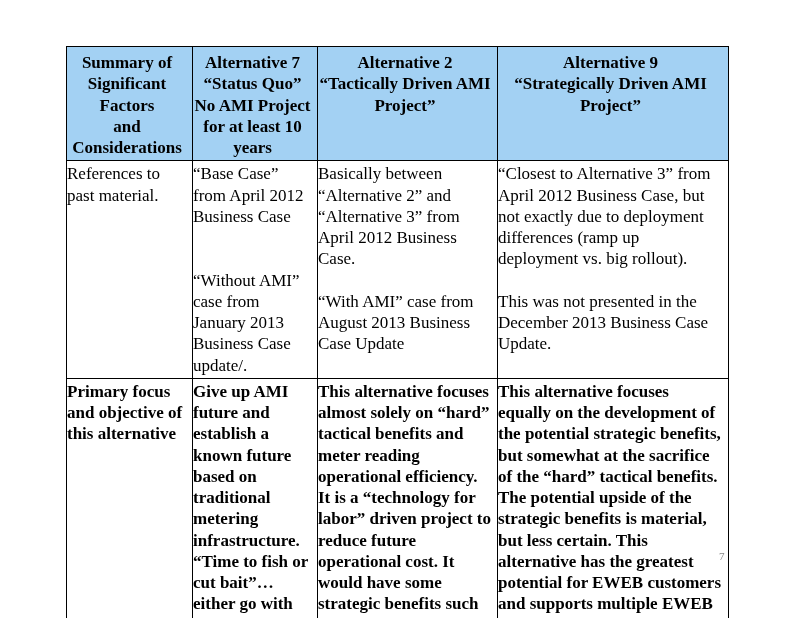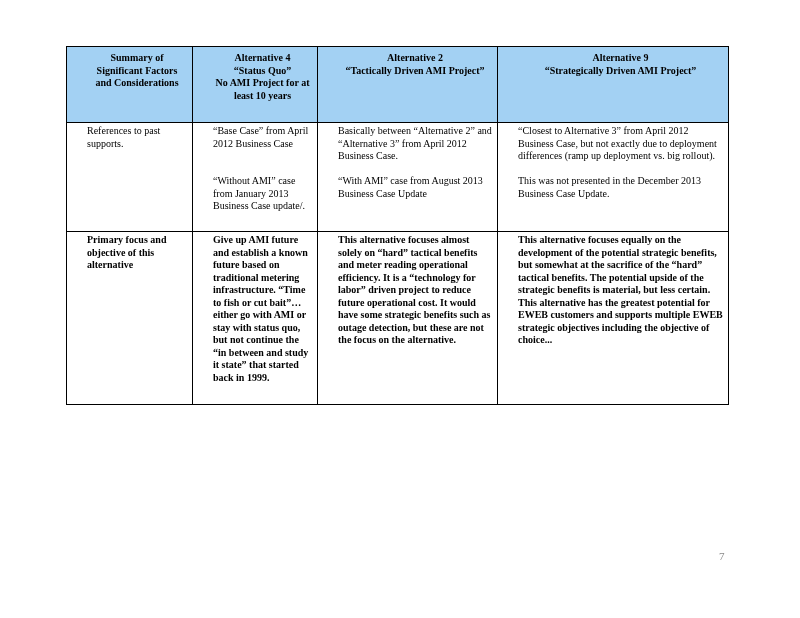--- a/index.html
+++ b/index.html
@@ -22,22 +22,22 @@
   }
   table.comparison {
     border-collapse: collapse;
     table-layout: fixed;
     width: 662px;
   }
   table.comparison th,
   table.comparison td {
     border: 1.5px solid #000000;
     vertical-align: top;
-    padding: 2px 5px 2px 20px;
-    font-size: 10px;
+    padding: 2px 5px 2px 0;
+    font-size: 17px;
     line-height: 1.25;
     color: #000000;
     white-space: pre-line;
     overflow: hidden;
   }
   table.comparison th {
     background: var(--header-bg, #A3D1F3);
     text-align: center;
     font-weight: bold;
     padding-top: 5px;
@@ -68,32 +68,32 @@
       <col style="width:126px">
       <col style="width:125px">
       <col style="width:180px">
       <col style="width:231px">
     </colgroup>
     <thead>
       <tr>
         <th>Summary of
 Significant Factors
 and Considerations</th>
-        <th>Alternative 4
+        <th>Alternative 7
 “Status Quo”
 No AMI Project for at least 10 years</th>
         <th>Alternative 2
 “Tactically Driven AMI Project”</th>
         <th>Alternative 9
 “Strategically Driven AMI Project”</th>
       </tr>
     </thead>
     <tbody>
       <tr class="row-0">
-        <td>References to past supports.</td>
+        <td>References to past material.</td>
         <td>“Base Case” from April 2012 Business Case
 
 
 “Without AMI” case from January 2013 Business Case update/.</td>
         <td>Basically between “Alternative 2” and “Alternative 3” from April 2012 Business Case.
 
 “With AMI” case from August 2013 Business Case Update</td>
         <td>“Closest to Alternative 3” from April 2012 Business Case, but not exactly due to deployment differences (ramp up deployment vs. big rollout).
 
 This was not presented in the December 2013 Business Case Update.</td>

